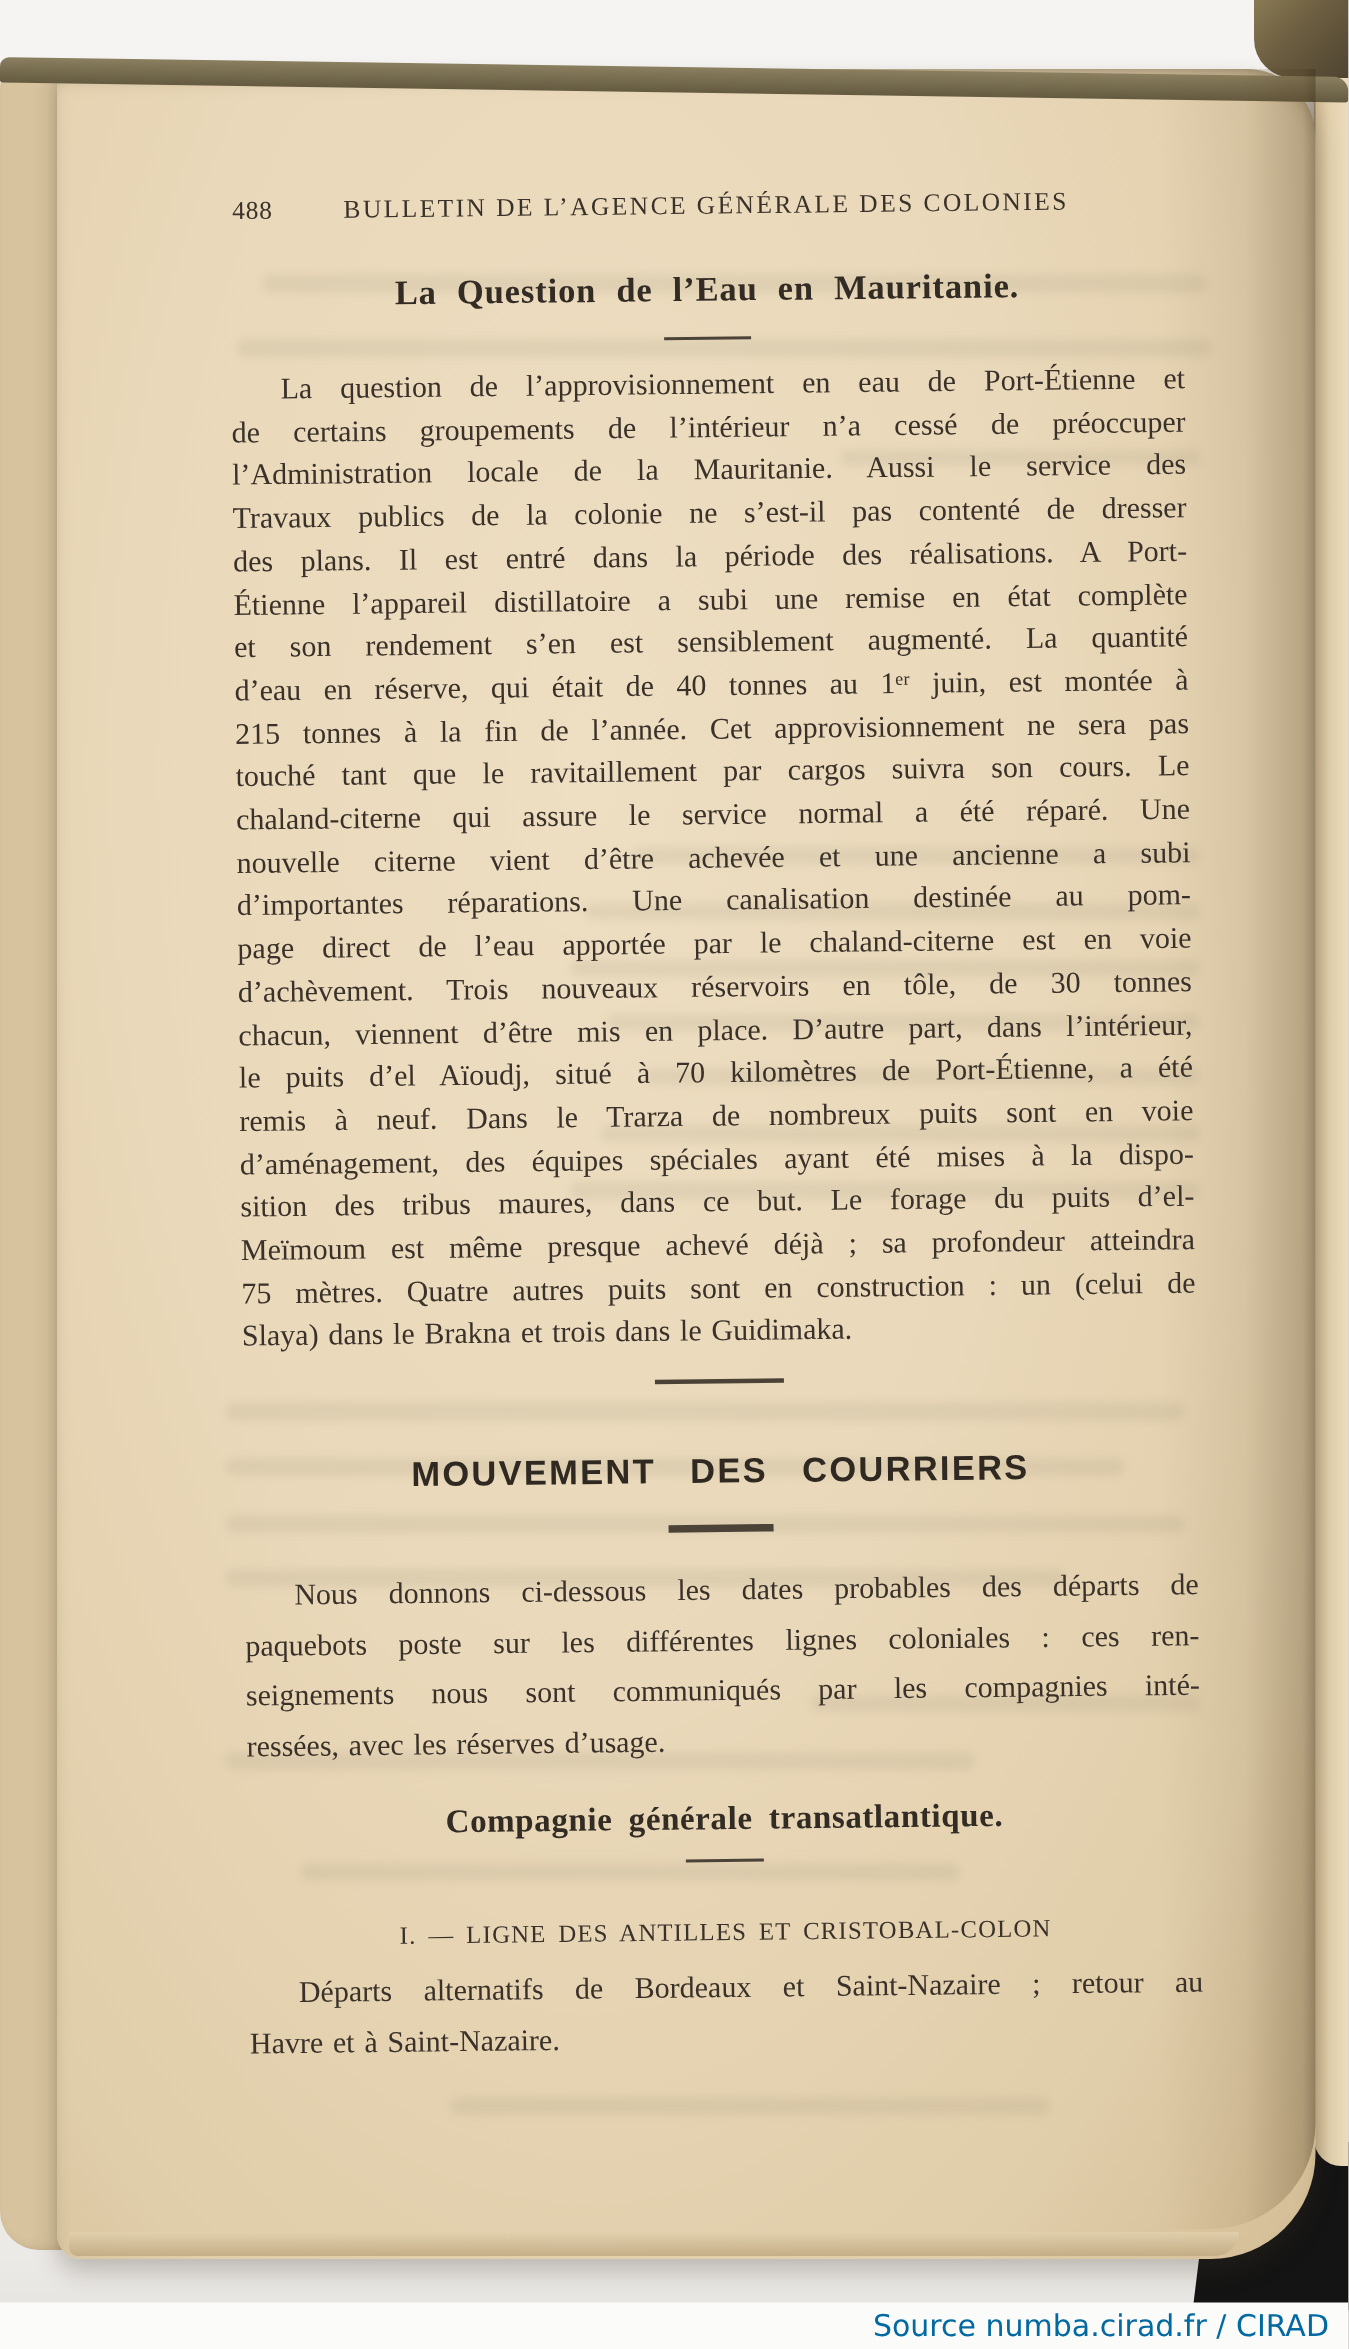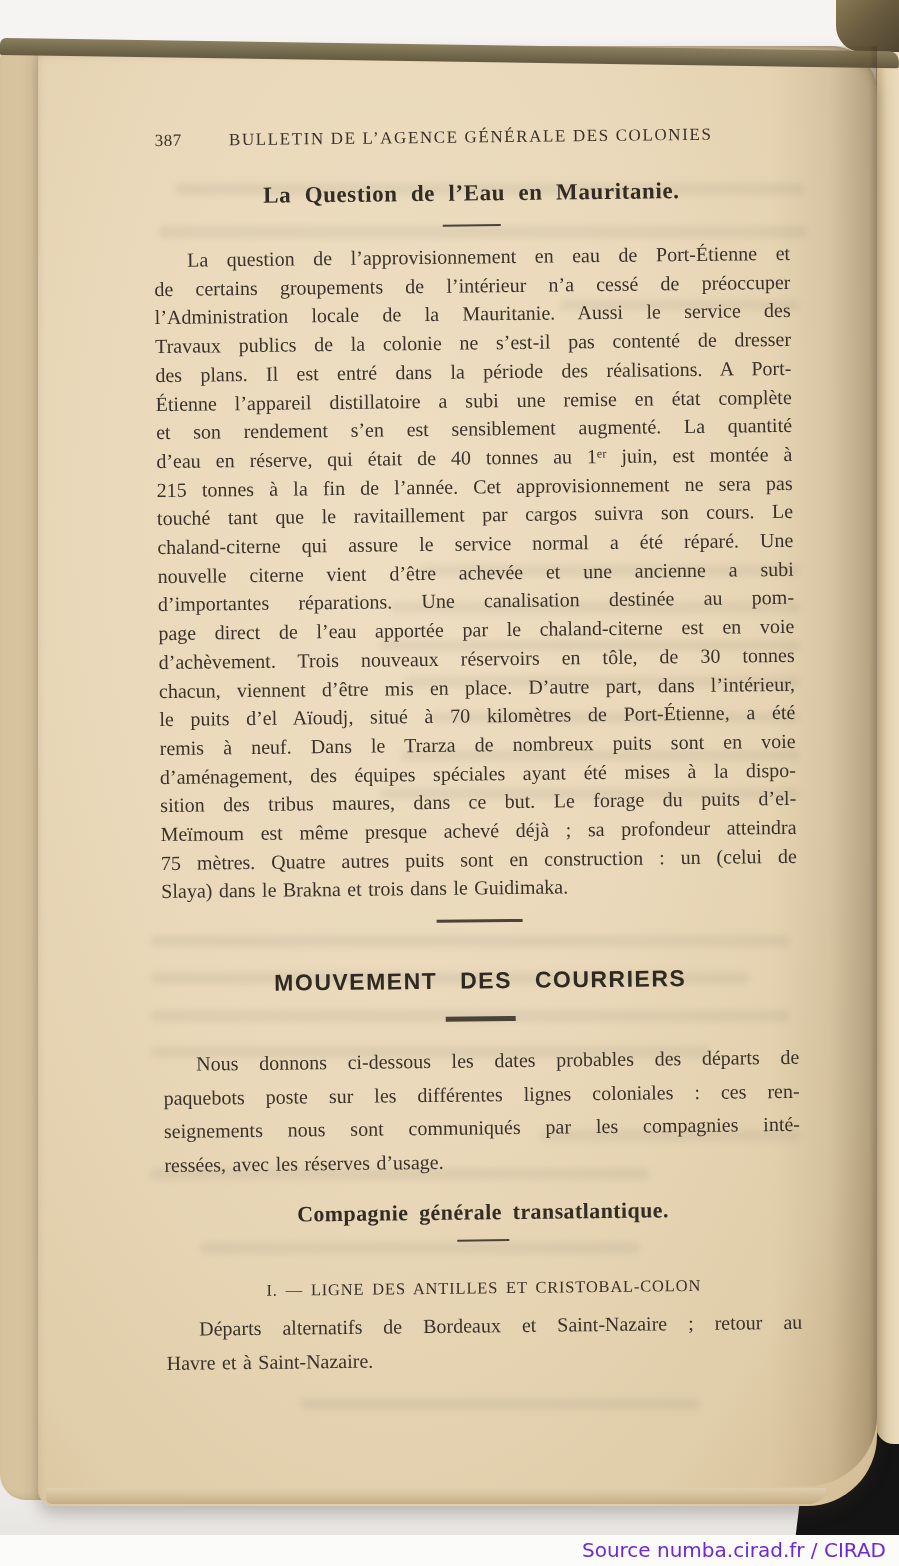--- a/index.html
+++ b/index.html
@@ -82,21 +82,21 @@
   .section-intro{ top:1048px; line-height:33.5px; }
   .company-title{ top:1203px; text-align:center; font-size:22px; font-weight:bold; letter-spacing:0.4px; word-spacing:5px; color:#332c24; }
   .company-rule{ top:1243px; width:52px; height:2px; }
   .route-heading{ top:1282px; text-align:center; font-size:16.5px; letter-spacing:0.8px; word-spacing:3px; }
   .route-paragraph{ top:1312px; line-height:34px; }
   
   .caption-bar{
     position:absolute; left:0; bottom:0; width:899px; height:31px; z-index:10;
     background:#fbfbfa; text-align:right;
     font-family:"DejaVu Sans","Liberation Sans",sans-serif;
-    font-size:20px; line-height:30px; color:#6d28d9; padding-right:13px; box-sizing:border-box;
+    font-size:20px; line-height:30px; color:#0369a1; padding-right:13px; box-sizing:border-box;
   }
 </style>
 </head>
 <body>
 
 <div class="scene">
 
   <div class="binding-corner"></div>
   <div class="bookmark-strap"></div>
   <div class="facing-page"></div>
@@ -121,21 +121,21 @@
   <div class="ghost" style="left:150px;top:1010px;width:640px;height:12px"></div>
   <div class="ghost" style="left:150px;top:1046px;width:560px;height:12px"></div>
   <div class="ghost" style="left:540px;top:1130px;width:260px;height:11px"></div>
   <div class="ghost" style="left:150px;top:1168px;width:500px;height:12px"></div>
   <div class="ghost" style="left:200px;top:1242px;width:440px;height:12px"></div>
   <div class="ghost" style="left:300px;top:1398px;width:400px;height:12px"></div>
 
   <div class="text-col">
 
     <div class="running-head">
-      <span class="page-num">387</span>
+      <span class="page-num">488</span>
       <span class="running-title">BULLETIN DE L’AGENCE GÉNÉRALE DES COLONIES</span>
     </div>
 
     <div class="article-title">La Question de l’Eau en Mauritanie.</div>
     <div class="rule title-rule"></div>
 
     <div class="para article-body">
         <div class="text-line first-line">La question de l’approvisionnement en eau de Port-Étienne et</div>
         <div class="text-line">de certains groupements de l’intérieur n’a cessé de préoccuper</div>
         <div class="text-line">l’Administration locale de la Mauritanie. Aussi le service des</div>

